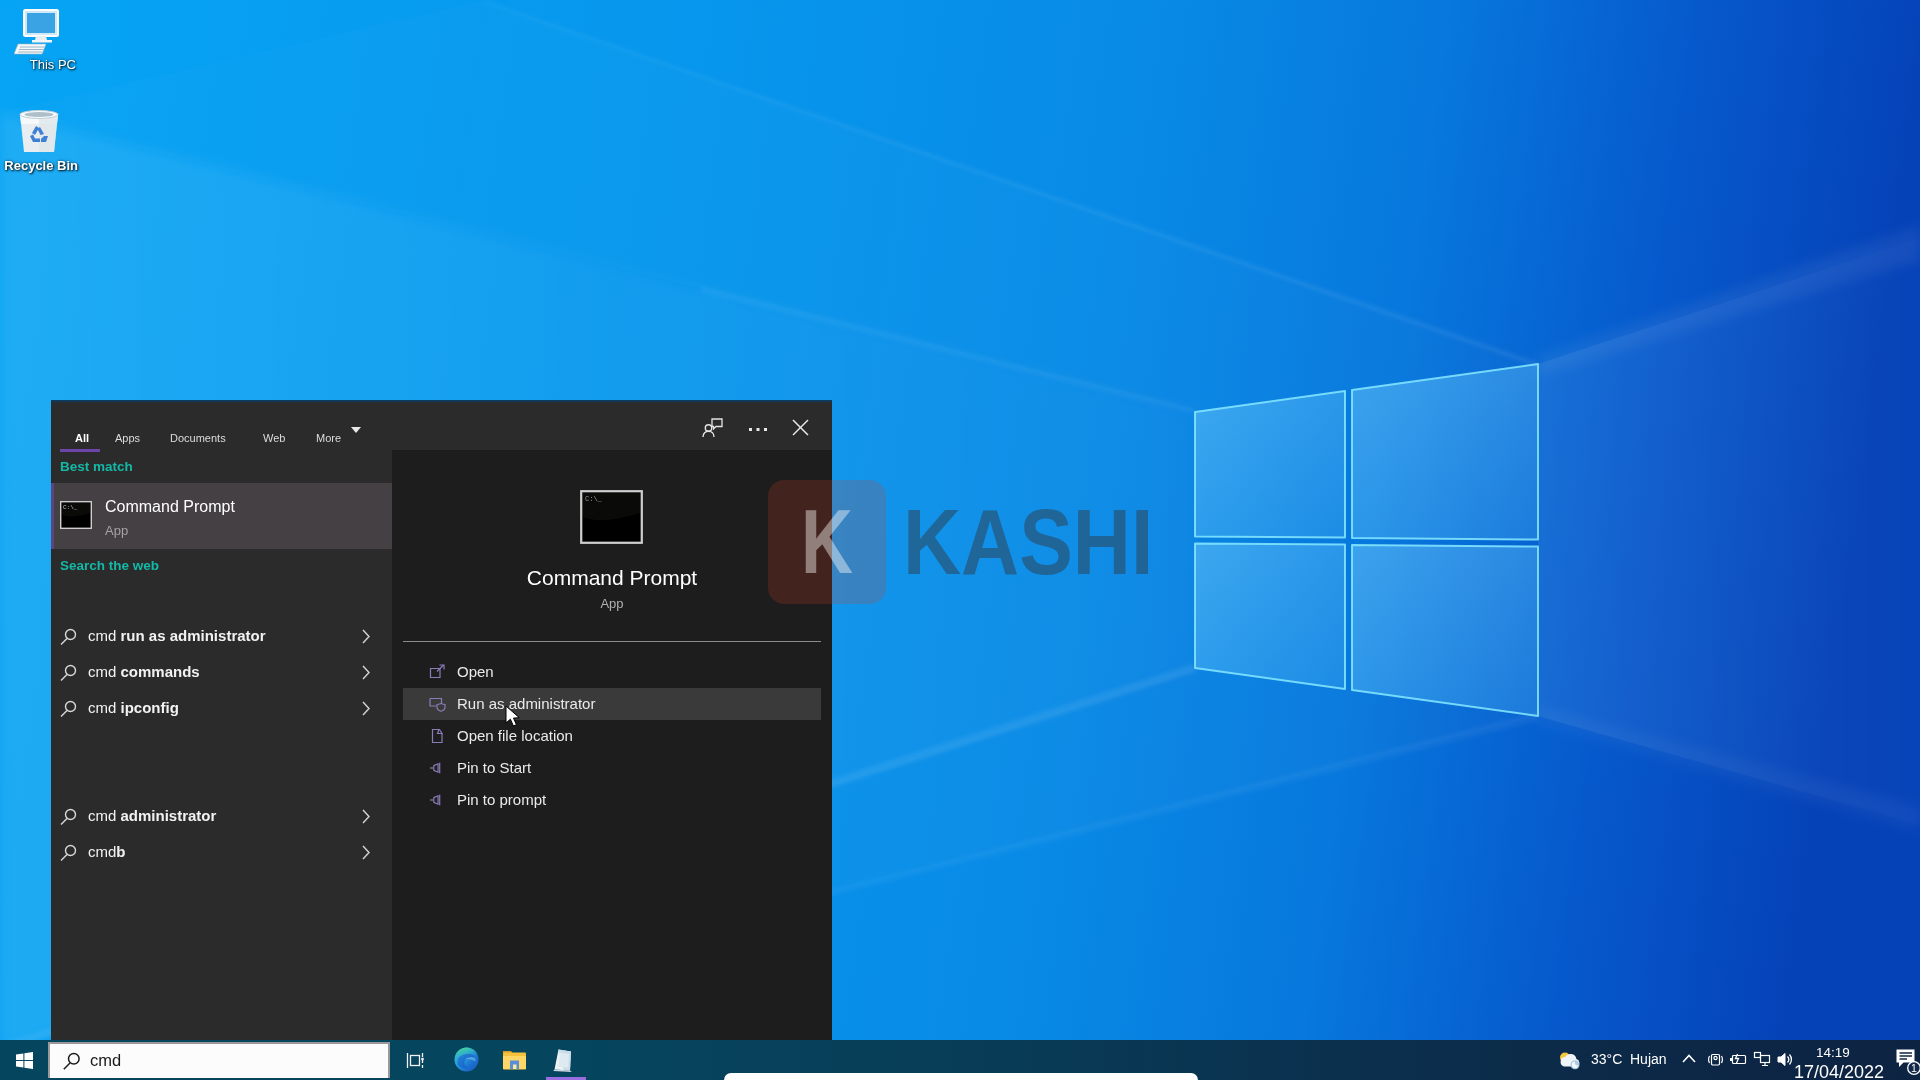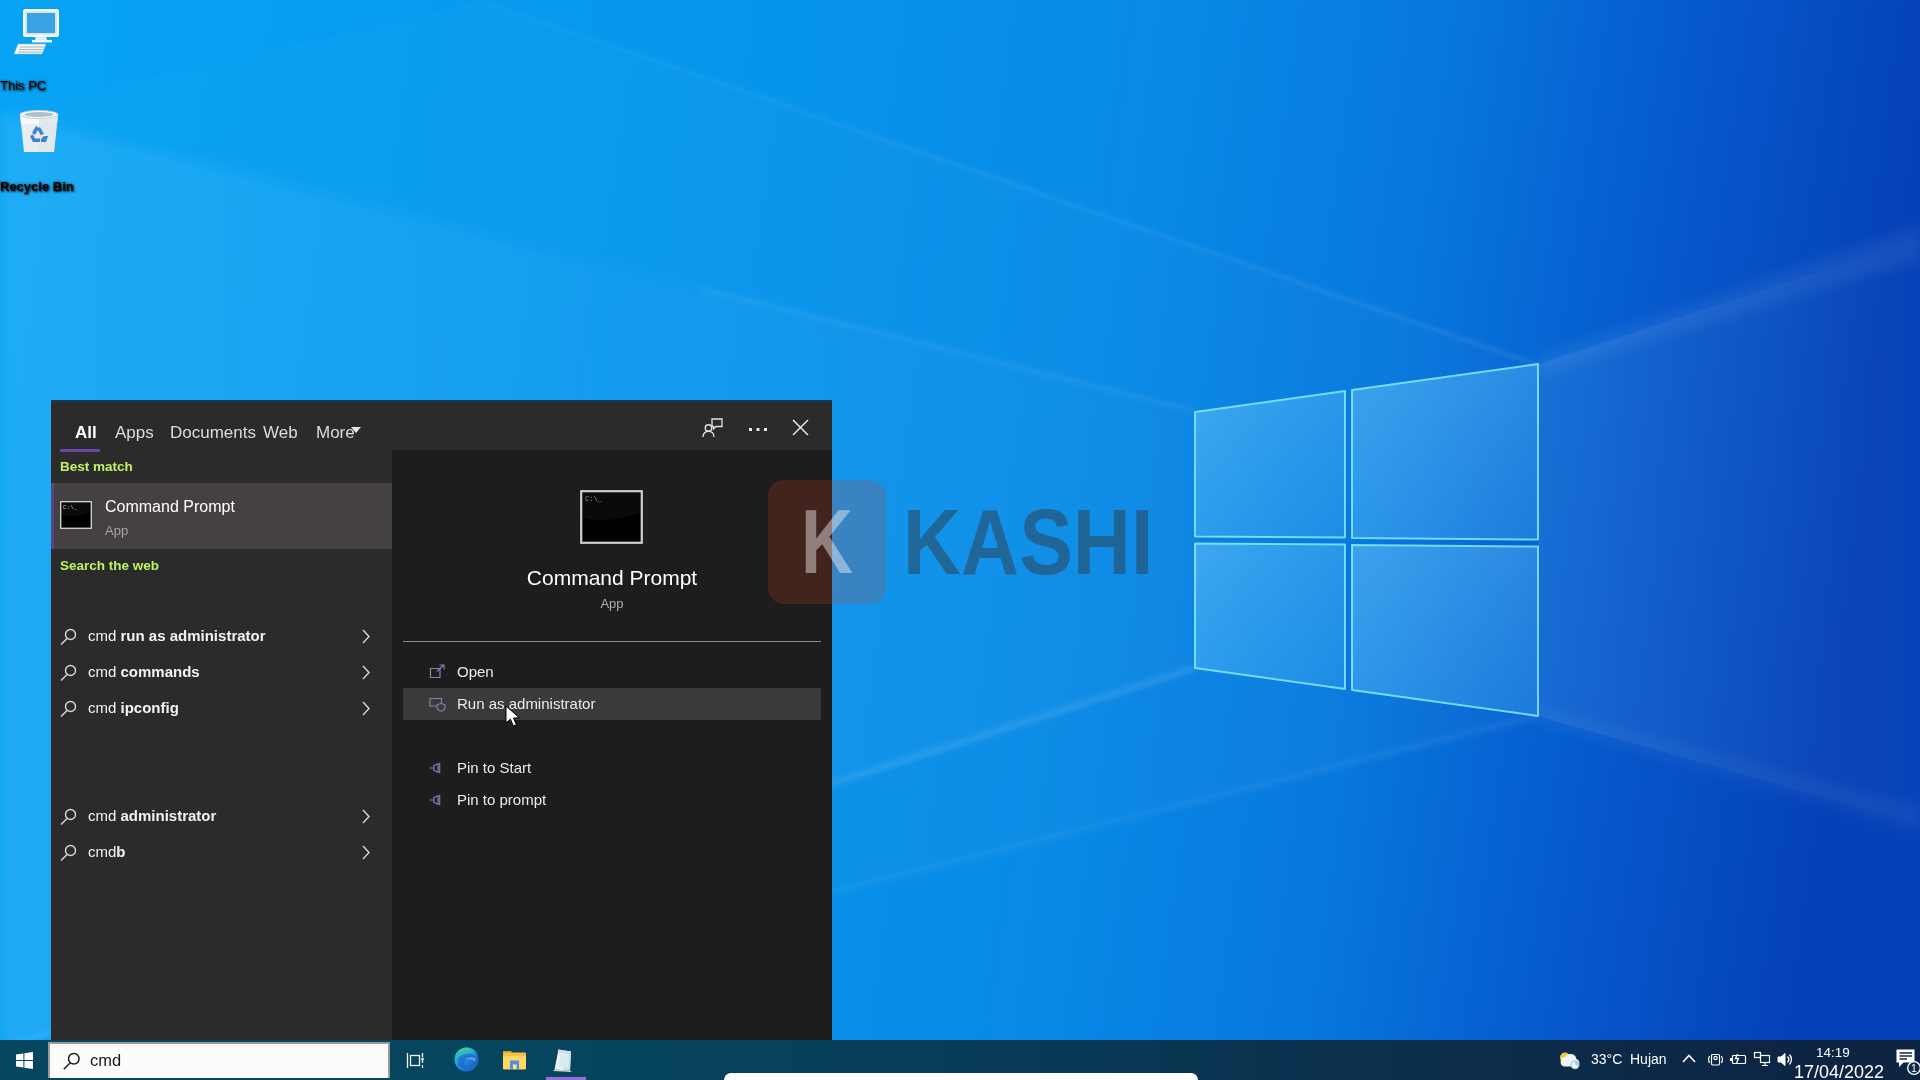--- a/index.html
+++ b/index.html
@@ -1,27 +1,27 @@
 <!DOCTYPE html>
 <html><head>
 <meta charset="utf-8">
 <style>
   html,body{margin:0;padding:0;width:1920px;height:1080px;overflow:hidden;
     font-family:"Liberation Sans",sans-serif;}
   #stage{position:relative;width:1920px;height:1080px;overflow:hidden;background:#0880dd;}
   .abs{position:absolute;}
   
-  .dlabel{position:absolute;color:#000000;font-size:13px;text-align:left;
-    text-shadow:1px 1px 2px rgba(0,0,0,.85),0 0 3px rgba(0,0,0,.6);margin-top:21px;}
+  .dlabel{position:absolute;color:#ffffff;font-size:13px;text-align:right;
+    text-shadow:1px 1px 2px rgba(0,0,0,.85),0 0 3px rgba(0,0,0,.6);}
   
   #panel{position:absolute;left:51px;top:400px;width:781px;height:640px;background:#2b2b2b;border-top:2px solid #10395e;box-sizing:border-box;}
   #rightcol{position:absolute;left:341px;top:48px;width:440px;height:590px;background:#1e1d1d;}
-  .tab{position:absolute;top:21px;color:#dcdcdc;font-size:17px;}
+  .tab{position:absolute;top:30px;color:#dcdcdc;font-size:11px;}
   .hicon{position:absolute;top:17px;}
-  #bestlbl,#weblbl{position:absolute;left:9px;color:#bef264;font-size:13.5px;font-weight:bold;}
+  #bestlbl,#weblbl{position:absolute;left:9px;color:#14b8a6;font-size:13.5px;font-weight:bold;}
   #bmrow{position:absolute;left:0;top:81px;width:341px;height:66px;background:#444044;border-left:3px solid #5a4580;box-sizing:border-box;}
   .webrow{position:absolute;left:0;width:341px;height:36px;}
   .webrow .mag{position:absolute;left:9px;top:9px;}
   .webrow .txt{position:absolute;left:37px;top:8px;font-size:15px;color:#f2f2f2;white-space:nowrap;}
   .webrow .chev{position:absolute;right:22px;top:10px;}
   .arow{position:absolute;width:418px;height:32px;}
   .arow .aicon{position:absolute;left:26px;top:8px;}
   .arow .atxt{position:absolute;left:54px;top:7px;font-size:15px;color:#eaeaea;}
   
   #taskbar{position:absolute;left:0;top:1040px;width:1920px;height:40px;
@@ -214,20 +214,27 @@
       <div class="atxt">Open</div>
     </div>
     <div class="arow" style="left:352px;top:286px;background:#3a3a3a">
       <svg class="aicon" width="17" height="16" viewBox="0 0 17 16" fill="none" stroke="#8a7cb6" stroke-width="1.2">
           <path d="M1 2.5 h11.5 v5"></path>
           <path d="M1 2.5 v7.5 h6"></path>
           <path d="M12 7.5 q2.5 1 4 1 v2.8 q0 2.6 -4 3.9 q-4 -1.3 -4 -3.9 v-2.8 q1.5 0 4 -1z"></path>
         </svg>
       <div class="atxt">Run as administrator</div>
     </div>
+    <div class="arow" style="left:352px;top:318px">
+      <svg class="aicon" width="16" height="16" viewBox="0 0 16 16" fill="none" stroke="#8a7cb6" stroke-width="1.2">
+          <path d="M3.5 1.5 h7 l2.5 4 v9 h-9.5 z"></path>
+          <path d="M10 1.5 l-1.5 4 h5"></path>
+        </svg>
+      <div class="atxt">Open file location</div>
+    </div>
     <div class="arow" style="left:352px;top:350px">
       <svg class="aicon" width="17" height="16" viewBox="0 0 17 16" fill="none" stroke="#8a7cb6" stroke-width="1.2">
           <path d="M1 8 h3.5"></path>
           <path d="M4.8 5.6 L9 3.8 V12.2 L4.8 10.4 Z"></path>
           <path d="M10.7 2.8 V13.2"></path>
         </svg>
       <div class="atxt">Pin to Start</div>
     </div>
     <div class="arow" style="left:352px;top:382px">
       <svg class="aicon" width="17" height="16" viewBox="0 0 17 16" fill="none" stroke="#8a7cb6" stroke-width="1.2">

